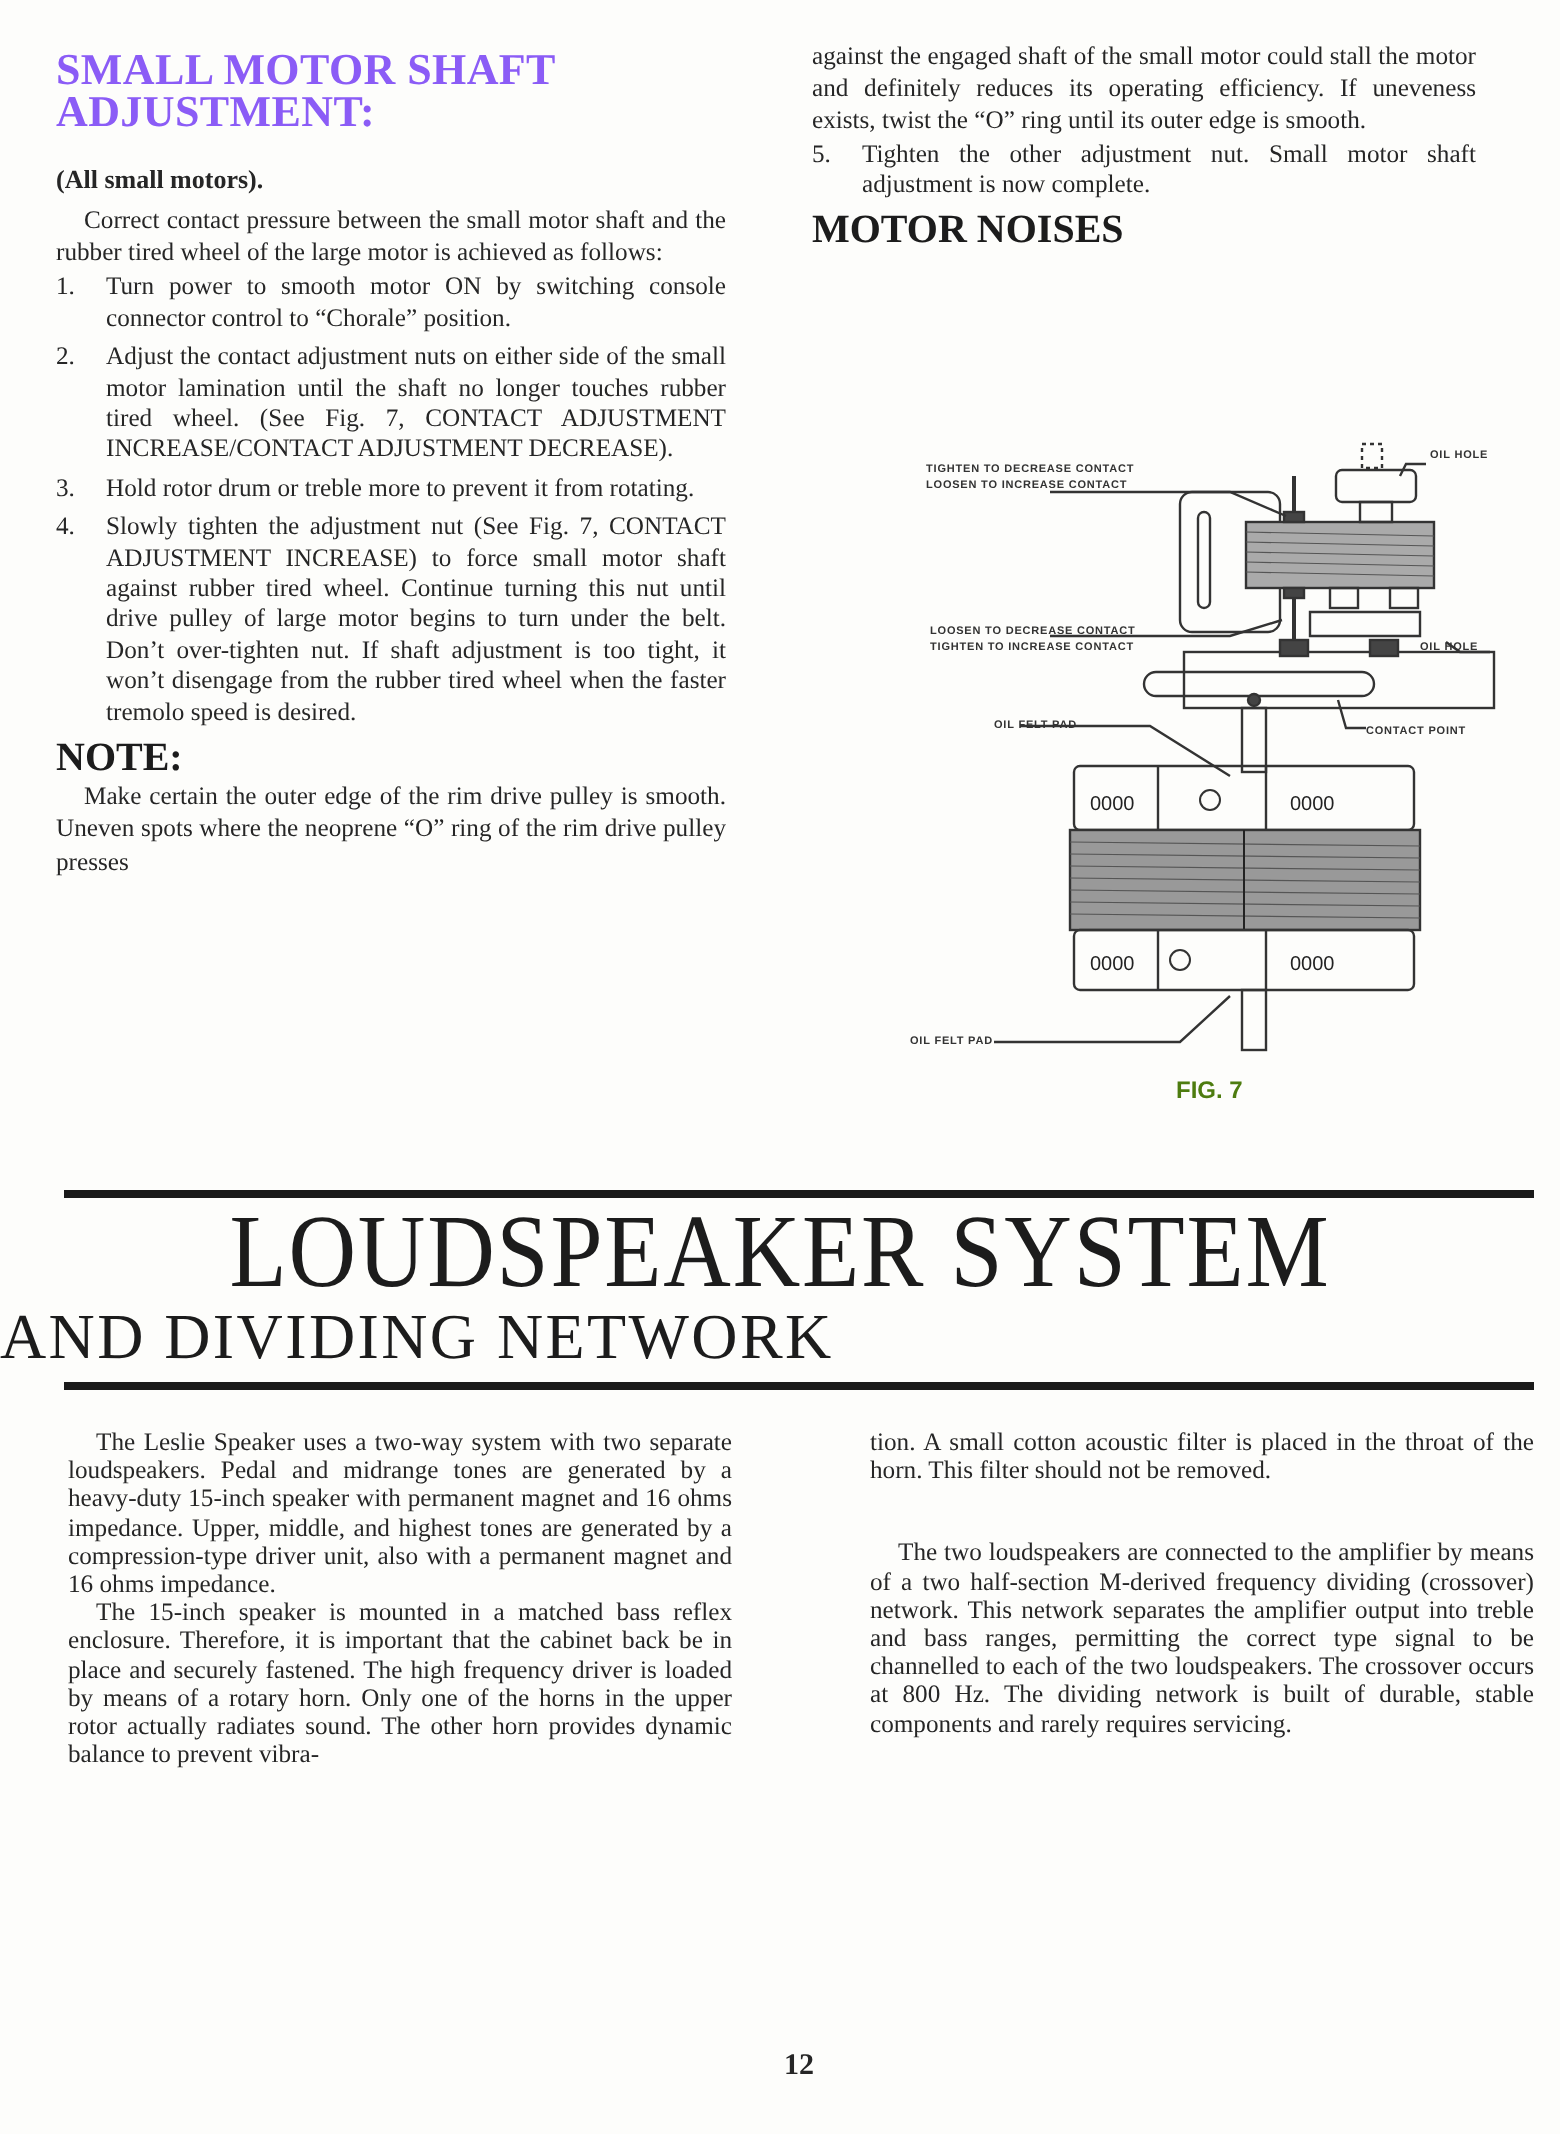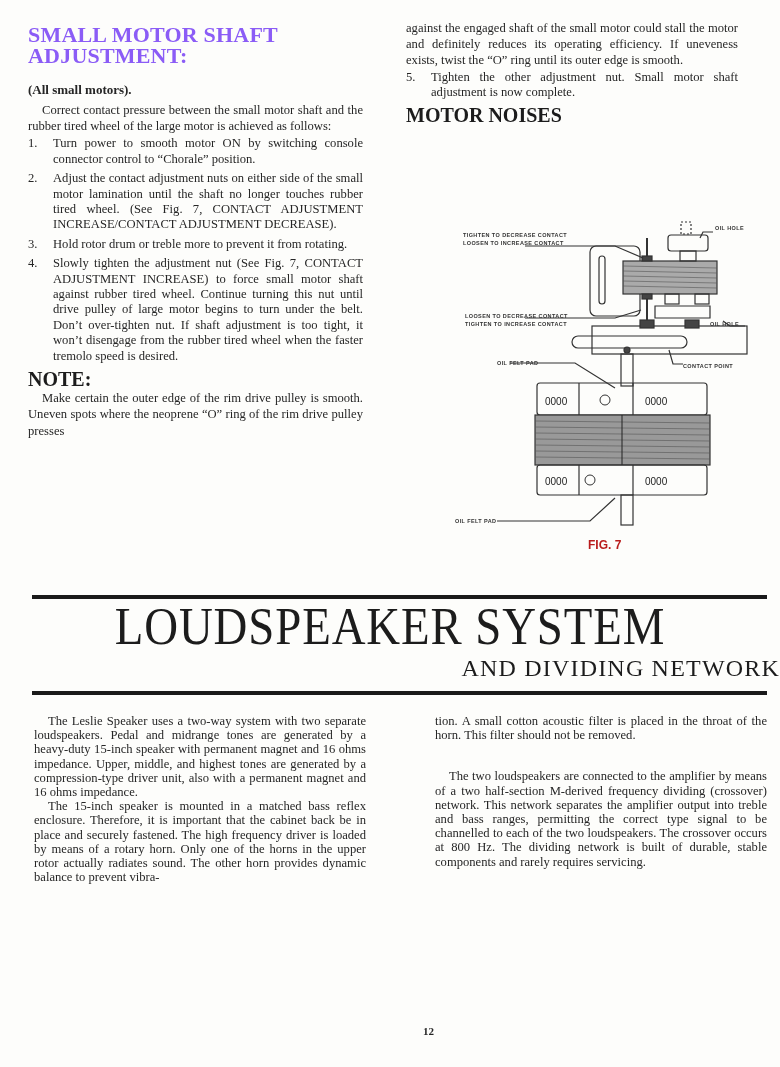--- a/index.html
+++ b/index.html
@@ -12,25 +12,25 @@
   .h2 { font-family:"Liberation Serif",serif; font-weight:bold; font-size:20px; line-height:22px; margin:0; color:#1c1c1c; }
   .sub { font-family:"Liberation Serif",serif; font-weight:bold; font-size:13px; margin:16px 0 4px 0; }
   p.t { font-size:12.6px; line-height:16.2px; margin:0; text-align:justify; text-indent:14px; font-family:"Liberation Serif",serif; }
   p.t.noind { text-indent:0; }
   ol { margin:2px 0 0 0; padding:0; list-style:none; }
   ol li { position:relative; padding-left:25px; font-size:12.6px; line-height:15.4px; text-align:justify; margin-bottom:4px; font-family:"Liberation Serif",serif; }
   ol li .num { position:absolute; left:0; top:0; }
   .fig { position:absolute; left:455px; top:218px; width:320px; height:340px; }
   .fig svg { position:absolute; left:0; top:0; }
   .lbl { position:absolute; font-family:"Liberation Sans",sans-serif; font-size:5.5px; font-weight:bold; letter-spacing:0.4px; color:#333; white-space:nowrap; }
-  .figcap { position:absolute; left:588px; top:538px; font-family:"Liberation Sans",sans-serif; font-weight:bold; font-size:12px; color:#b91c1c; }
+  .figcap { position:absolute; left:588px; top:538px; font-family:"Liberation Sans",sans-serif; font-weight:bold; font-size:12px; color:#4d7c0f; }
   .rule { position:absolute; left:32px; width:735px; height:4px; background:#1a1a1a; }
   .bigtitle { position:absolute; left:0; width:780px; top:601px; text-align:center; font-family:"Liberation Serif",serif; font-size:52px; line-height:52px; letter-spacing:1px; color:#1c1c1c; transform:scaleX(0.9); }
-  .subtitle { position:absolute; left:0; width:780px; top:655px; text-align:right; font-family:"Liberation Serif",serif; font-size:24px; line-height:26px; letter-spacing:1.2px; color:#1c1c1c; }
-  .pagenum { position:absolute; left:392px; top:1025px; font-family:"Liberation Serif",serif; font-weight:bold; font-size:11px;margin-left:31px; }
+  .subtitle { position:absolute; left:0; width:780px; top:655px; text-align:left; font-family:"Liberation Serif",serif; font-size:32px; line-height:26px; letter-spacing:1.2px; color:#1c1c1c; }
+  .pagenum { position:absolute; left:392px; top:1025px; font-family:"Liberation Serif",serif; font-weight:bold; font-size:15px; }
 </style>
 </head>
 <body>
 
 <div class="col" style="left:28px; top:24px; width:335px;">
   <h1 class="h1">SMALL MOTOR SHAFT ADJUSTMENT:</h1>
   <div class="sub">(All small motors).</div>
   <p class="t">Correct contact pressure between the small motor shaft and the rubber tired wheel of the large motor is achieved as follows:</p>
   <ol>
     <li><span class="num">1.</span><span>Turn power to smooth motor ON by switching console connector control to “Chorale” position.</span></li>

